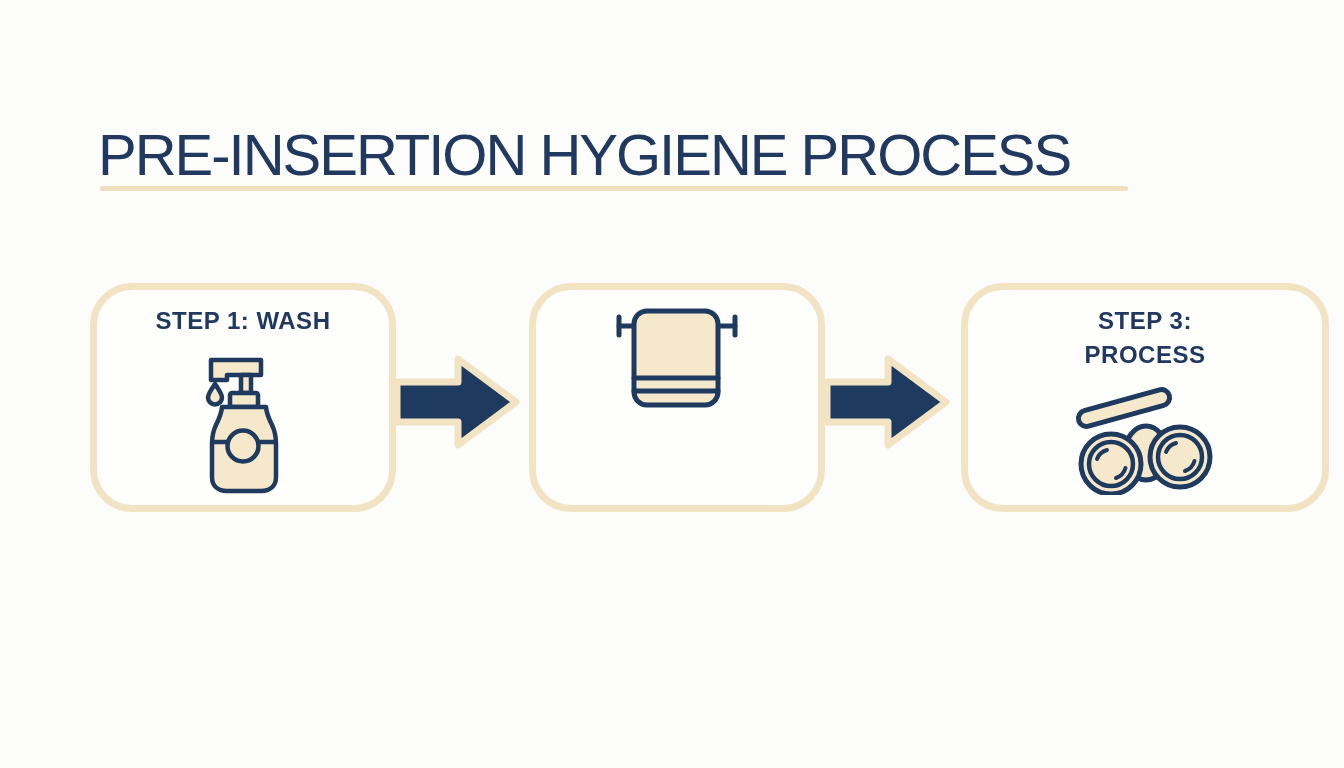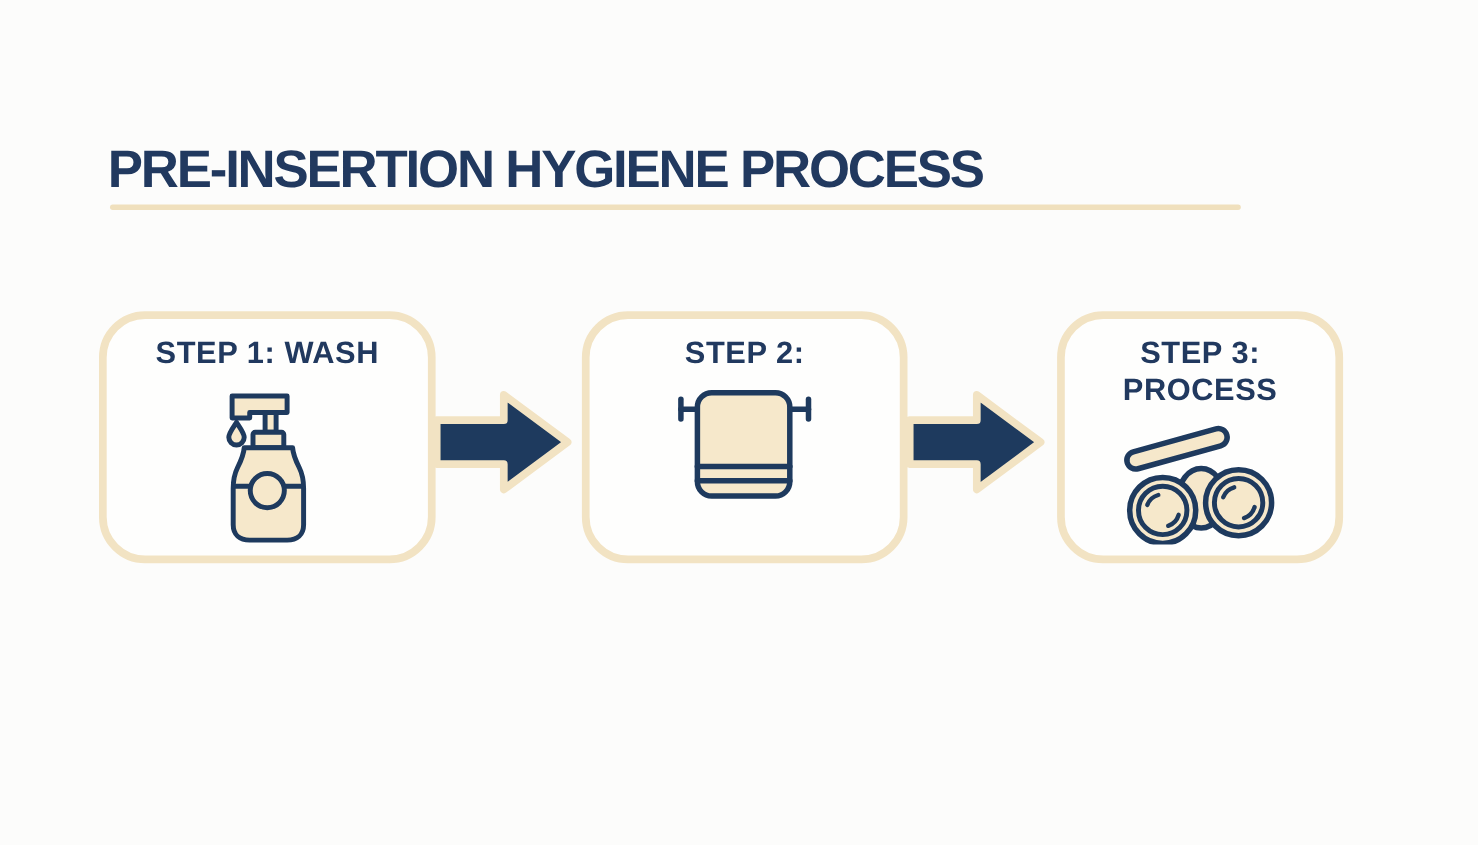--- a/index.html
+++ b/index.html
@@ -11,22 +11,22 @@
     height: 768px;
     position: relative;
     overflow: hidden;
     background: #fcfcfb;
     font-family: "Liberation Sans", sans-serif;
   }
   .page-title {
     position: absolute;
     left: 98px;
     top: 124px;
-    font-size: 48px;
-    font-weight: bold;
+    font-size: 58px;
+    font-weight: normal;
     letter-spacing: -2px;
     color: #21395f;
     white-space: nowrap;
     line-height: 62px;
   }
   .title-underline {
     position: absolute;
     left: 100px;
     top: 186px;
     width: 1028px;
@@ -39,24 +39,24 @@
     top: 283px;
     height: 229px;
     box-sizing: border-box;
     background: #fefefd;
     border: 7px solid #f2e3c3;
     border-radius: 42px;
     text-align: center;
   }
   #step-box-1 { left: 90px;  width: 306px; }
   #step-box-2 { left: 529px; width: 296px; }
-  #step-box-3 { left: 961px; width: 260px; }
+  #step-box-3 { left: 961px; width: 368px; }
   .step-label {
     margin-top: 14px;
-    font-size: 28px;
+    font-size: 24px;
     font-weight: bold;
     color: #21395f;
     line-height: 34px;
     letter-spacing: 0.5px;
   }
   .step-icon {
     display: block;
     margin: 0 auto;
   }
   #soap-icon  { margin-top: 18px; }
@@ -96,21 +96,20 @@
     </g>
   </svg>
 </div>
 
 <svg class="flow-arrow" id="arrow-1" width="126" height="94" viewBox="0 0 126 94">
   <polygon points="3,27 64,27 64,4 122,47 64,90 64,67 3,67" fill="#1e3a5e" stroke="#f2e3c3" stroke-width="7" stroke-linejoin="round"></polygon>
 </svg>
 
 <div class="step-box" id="step-box-2">
   <div class="step-label">
-    <div>STEP 2:</div>
   </div>
   <svg class="step-icon" id="towel-icon" width="124" height="104" viewBox="0 0 124 104">
     <g fill="none" stroke="#1e3a5e" stroke-width="5" stroke-linecap="round" stroke-linejoin="round">
 
       <line x1="4" y1="22" x2="120" y2="22"></line>
       <line x1="4" y1="13" x2="4" y2="31"></line>
       <line x1="120" y1="13" x2="120" y2="31"></line>
 
       <rect x="19" y="7" width="84" height="94" rx="13" fill="#f6e8cb"></rect>
 

